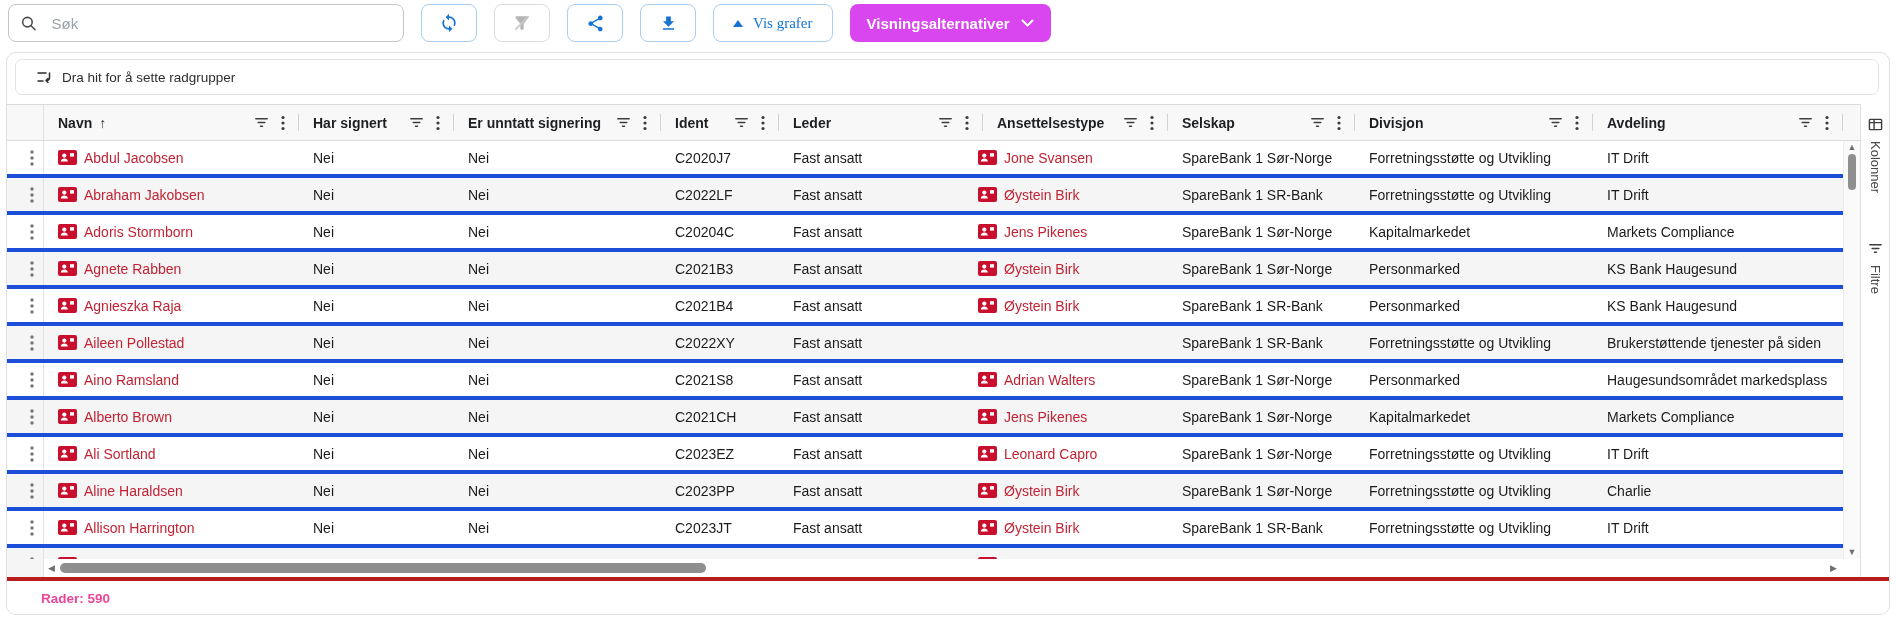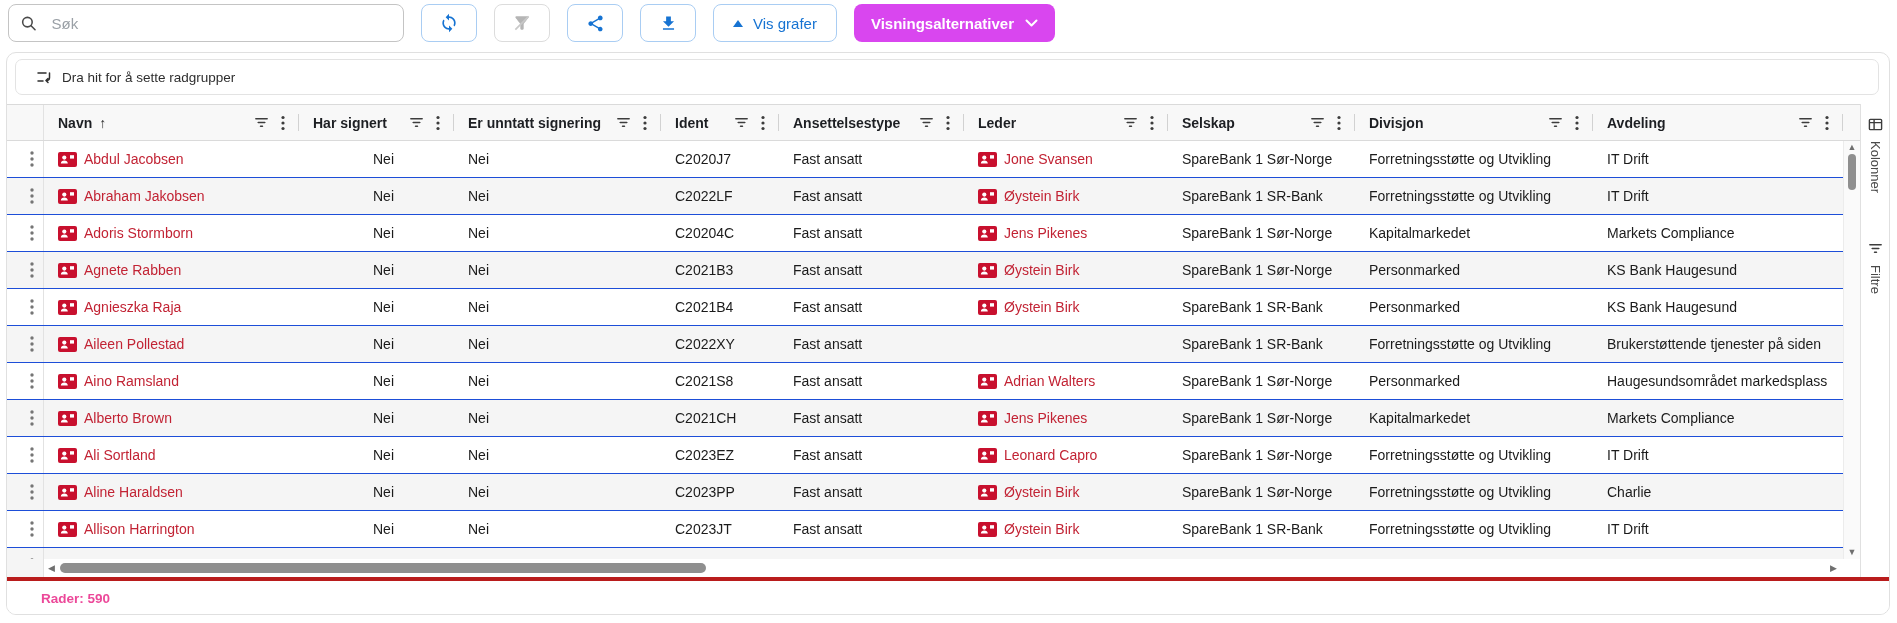--- a/index.html
+++ b/index.html
@@ -7,51 +7,51 @@
   .app { position:relative; width:1897px; height:623px; background:#fff; overflow:hidden; }
 
   
   .toolbar { position:absolute; left:8px; top:3px; height:40px; display:flex; align-items:center; gap:17px; }
   .search-box { width:396px; height:38px; border:1px solid #c4c4c4; border-radius:8px; display:flex; align-items:center; padding:0 12px; gap:15px; background:#fff; }
   .search-box input { border:none; outline:none; font-size:15px; color:#333; width:100%; font-family:inherit; background:transparent; }
   .search-box input::placeholder { color:#9aa0a6; }
   .tbtn { width:56px; height:38px; border-radius:8px; display:flex; align-items:center; justify-content:center; background:#fff; cursor:pointer; }
   .tbtn.blue { border:1px solid #a9cdf3; }
   .tbtn.gray { border:1px solid #dcdcdc; }
-  .tbtn-wide { height:38px; border:1px solid #a9cdf3; border-radius:8px; background:#fff; display:flex; align-items:center; gap:10px; padding:0 19px; font-size:15px; color:#1673d2; cursor:pointer; font-family:Liberation Sans, sans-serif; }
+  .tbtn-wide { height:38px; border:1px solid #a9cdf3; border-radius:8px; background:#fff; display:flex; align-items:center; gap:10px; padding:0 19px; font-size:15px; color:#1673d2; cursor:pointer; font-family:Liberation Serif, serif; }
   .tbtn-primary { height:38px; border:none; border-radius:8px; background:#d946ef; display:flex; align-items:center; gap:11px; padding:0 17px; font-size:15px; font-weight:600; color:#fff; cursor:pointer; font-family:inherit; }
 
   
   .panel { position:absolute; left:6px; top:52px; width:1884px; height:563px; border:1px solid #e0e0e0; border-radius:10px; background:#fff; overflow:hidden; }
   .dropzone { position:absolute; left:8px; top:6px; width:calc(100% - 18px); height:36px; border:1px solid #e3e3e3; border-radius:7px; display:flex; align-items:center; gap:10px; padding-left:20px; color:#2e2e2e; font-size:13.5px; }
 
   
   .grid-header { position:absolute; left:0; top:51px; width:1836px; height:37px; background:#f8f8f8; border-top:1px solid #dadada; border-bottom:1px solid #dadada; display:flex; }
   .header-cap { position:absolute; left:1836px; top:51px; width:17px; height:37px; background:#f8f8f8; border-top:1px solid #dadada; border-bottom:1px solid #dadada; }
   .hcell { position:relative; display:flex; align-items:center; padding:0 10px 0 14px; font-size:14px; font-weight:600; color:#1d1f23; white-space:nowrap; overflow:hidden; }
   .hcell::after { content:""; position:absolute; right:0; top:9px; height:17px; width:1px; background:#d2d2d2; }
   .hcell.no-sep::after { display:none; }
   .hicons { margin-left:auto; display:flex; align-items:center; gap:12px; padding-right:4px; }
   .sort-asc { font-size:14px; color:#2b2b2b; margin-left:7px; font-weight:600; }
 
   
   .c-menu { width:37px; padding:0; justify-content:center; border-right:1px solid #e2e2e2; }
   .c-navn { width:255px; }
-  .c-sign { width:155px;justify-content:center; }
+  .c-sign { width:155px; }
   .c-unntatt { width:207px; }
   .c-ident { width:118px; }
   .c-type { width:185px; }
   .c-leder { width:204px; }
   .c-selskap { width:187px; }
   .c-divisjon { width:238px; }
   .c-avdeling { flex:1; }
 
   
   .rows-viewport { position:absolute; left:0; top:88px; width:1836px; height:418px; overflow:hidden; }
-  .row { display:flex; height:37px; border-bottom:1px solid #1d4ed8; background:#fff; }
+  .row { display:flex; height:37px; border-bottom:4px solid #1d4ed8; background:#fff; }
   .row.even { background:#f5f5f5; }
   .cell { display:flex; align-items:center; padding-left:14px; font-size:14px; color:#1b1b1b; white-space:nowrap; overflow:hidden; }
   .link { color:#c22334; cursor:pointer; text-decoration:none; }
   .badge { display:flex; margin-right:7px; flex:none; }
 
   
   .corner-left { position:absolute; left:0; top:506px; width:37px; height:18px; background:#f5f5f5; border-right:1px solid #e2e2e2; }
   .hscroll { position:absolute; left:37px; top:506px; width:1799px; height:18px; background:#fff; }
   .hthumb { position:absolute; left:16px; top:4px; width:646px; height:10px; border-radius:5px; background:#8f8f8f; }
   .sarrow { position:absolute; color:#6f6f6f; font-size:9px; line-height:18px; }
@@ -178,35 +178,35 @@
           <svg width="15" height="15" viewBox="0 0 16 16">
               <path d="M2 4h12M4.5 8h7M7 12h2" stroke="#3d3d3d" stroke-width="1.7" stroke-linecap="round"></path>
             </svg>
           <svg width="4" height="16" viewBox="0 0 4 16" fill="#3d3d3d">
               <circle cx="2" cy="2.5" r="1.6"></circle>
               <circle cx="2" cy="8" r="1.6"></circle>
               <circle cx="2" cy="13.5" r="1.6"></circle>
             </svg>
         </span>
       </div>
+      <div class="hcell c-leder">
+        <span>Leder</span>
+        <span class="hicons">
+          <svg width="15" height="15" viewBox="0 0 16 16">
+              <path d="M2 4h12M4.5 8h7M7 12h2" stroke="#3d3d3d" stroke-width="1.7" stroke-linecap="round"></path>
+            </svg>
+          <svg width="4" height="16" viewBox="0 0 4 16" fill="#3d3d3d">
+              <circle cx="2" cy="2.5" r="1.6"></circle>
+              <circle cx="2" cy="8" r="1.6"></circle>
+              <circle cx="2" cy="13.5" r="1.6"></circle>
+            </svg>
+        </span>
+      </div>
       <div class="hcell c-type">
         <span>Ansettelsestype</span>
-        <span class="hicons">
-          <svg width="15" height="15" viewBox="0 0 16 16">
-              <path d="M2 4h12M4.5 8h7M7 12h2" stroke="#3d3d3d" stroke-width="1.7" stroke-linecap="round"></path>
-            </svg>
-          <svg width="4" height="16" viewBox="0 0 4 16" fill="#3d3d3d">
-              <circle cx="2" cy="2.5" r="1.6"></circle>
-              <circle cx="2" cy="8" r="1.6"></circle>
-              <circle cx="2" cy="13.5" r="1.6"></circle>
-            </svg>
-        </span>
-      </div>
-      <div class="hcell c-leder">
-        <span>Leder</span>
         <span class="hicons">
           <svg width="15" height="15" viewBox="0 0 16 16">
               <path d="M2 4h12M4.5 8h7M7 12h2" stroke="#3d3d3d" stroke-width="1.7" stroke-linecap="round"></path>
             </svg>
           <svg width="4" height="16" viewBox="0 0 4 16" fill="#3d3d3d">
               <circle cx="2" cy="2.5" r="1.6"></circle>
               <circle cx="2" cy="8" r="1.6"></circle>
               <circle cx="2" cy="13.5" r="1.6"></circle>
             </svg>
         </span>

